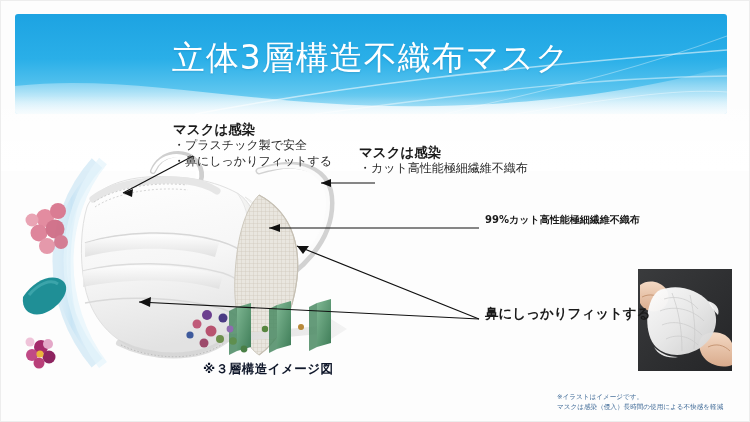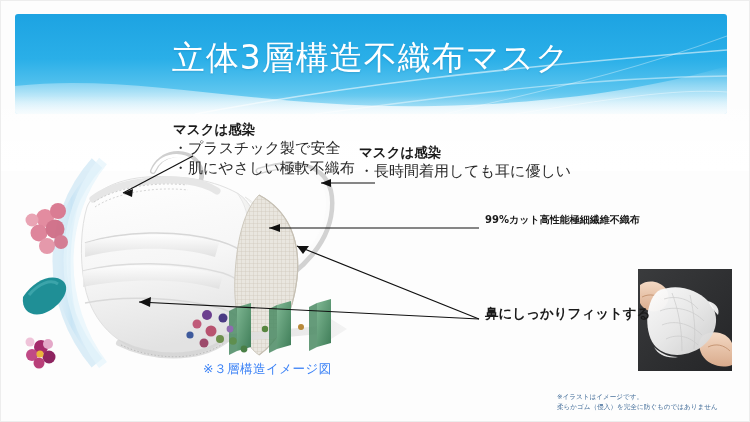--- a/index.html
+++ b/index.html
@@ -49,38 +49,38 @@
   .stage svg.art{position:absolute;left:0;top:0;width:750px;height:312px;}
 
   
   .label{position:absolute;color:#1a1a1a;}
   .label .head{
     font-size:13.5px;font-weight:700;line-height:1.15;
     font-family:"DejaVu Sans","Liberation Sans",sans-serif;
     letter-spacing:0px;white-space:nowrap;
   }
   .label .sub{
-    font-size:15px;line-height:1.35;font-weight:400;color:#2b2b2b;
-    font-family:Liberation Serif, serif;
+    font-size:12px;line-height:1.35;font-weight:400;color:#2b2b2b;
+    font-family:Liberation Mono, monospace;
     white-space:nowrap;
   }
   .label .head-only{
     font-size:10px;font-weight:700;
     font-family:"DejaVu Sans","Liberation Sans",sans-serif;
     white-space:nowrap;
   }
 
   #lbl-nose{left:172px;top:121px;}
   #lbl-rubber{left:358px;top:144px;}
   #lbl-filter{left:484px;top:212px;}
   #lbl-skin{left:484px;top:305px;}
 
   .caption3{
     position:absolute;left:202px;top:360px;
-    font-size:12.5px;color:#3b82f6;font-weight:400;
+    font-size:12.5px;color:#0f172a;font-weight:700;
     font-family:"DejaVu Sans","Liberation Sans",sans-serif;
     letter-spacing:.5px;white-space:nowrap;
   }
 
   .disclaimer{
     position:absolute;left:556px;top:392px;
     color:#3f6a97;font-size:6.6px;line-height:1.5;
     font-family:"DejaVu Sans","Liberation Sans",sans-serif;
     white-space:nowrap;
   }
@@ -315,36 +315,36 @@
           <path d="M52,26 C56,44 58,60 56,80"></path>
         </g>
         <path d="M70,32 C78,34 82,40 80,46 C76,42 72,36 70,32 Z" fill="#ffffff" opacity=".9"></path>
         <path d="M16,78 C22,84 30,88 40,88 C30,90 20,86 16,78 Z" fill="#e8e8e8"></path>
       </svg>
     </div>
 
     <div class="label" id="lbl-nose" style="top:11px;">
       <div class="head">マスクは感染</div>
       <div class="sub">・プラスチック製で安全</div>
-      <div class="sub">・肌にやさしい極軟不織布</div>
+      <div class="sub">・鼻にしっかりフィットする</div>
     </div>
 
     <div class="label" id="lbl-rubber" style="top:34px;">
       <div class="head">マスクは感染</div>
-      <div class="sub">・長時間着用しても耳に優しい</div>
+      <div class="sub">・カット高性能極細繊維不織布</div>
     </div>
 
     <div class="label" id="lbl-filter" style="top:102px;">
       <div class="head-only">99%カット高性能極細繊維不織布</div>
     </div>
 
     <div class="label" id="lbl-skin" style="top:195px;">
       <div class="head">鼻にしっかりフィットする</div>
     </div>
 
     <div class="caption3" style="top:250px;">※３層構造イメージ図</div>
 
     <div class="disclaimer" style="top:282px;">
       <div>※イラストはイメージです。</div>
-      <div>柔らかゴム（侵入）を完全に防ぐものではありません</div>
+      <div>マスクは感染（侵入）長時間の使用による不快感を軽減</div>
     </div>
   </div>
 </div>
 
 </body></html>

